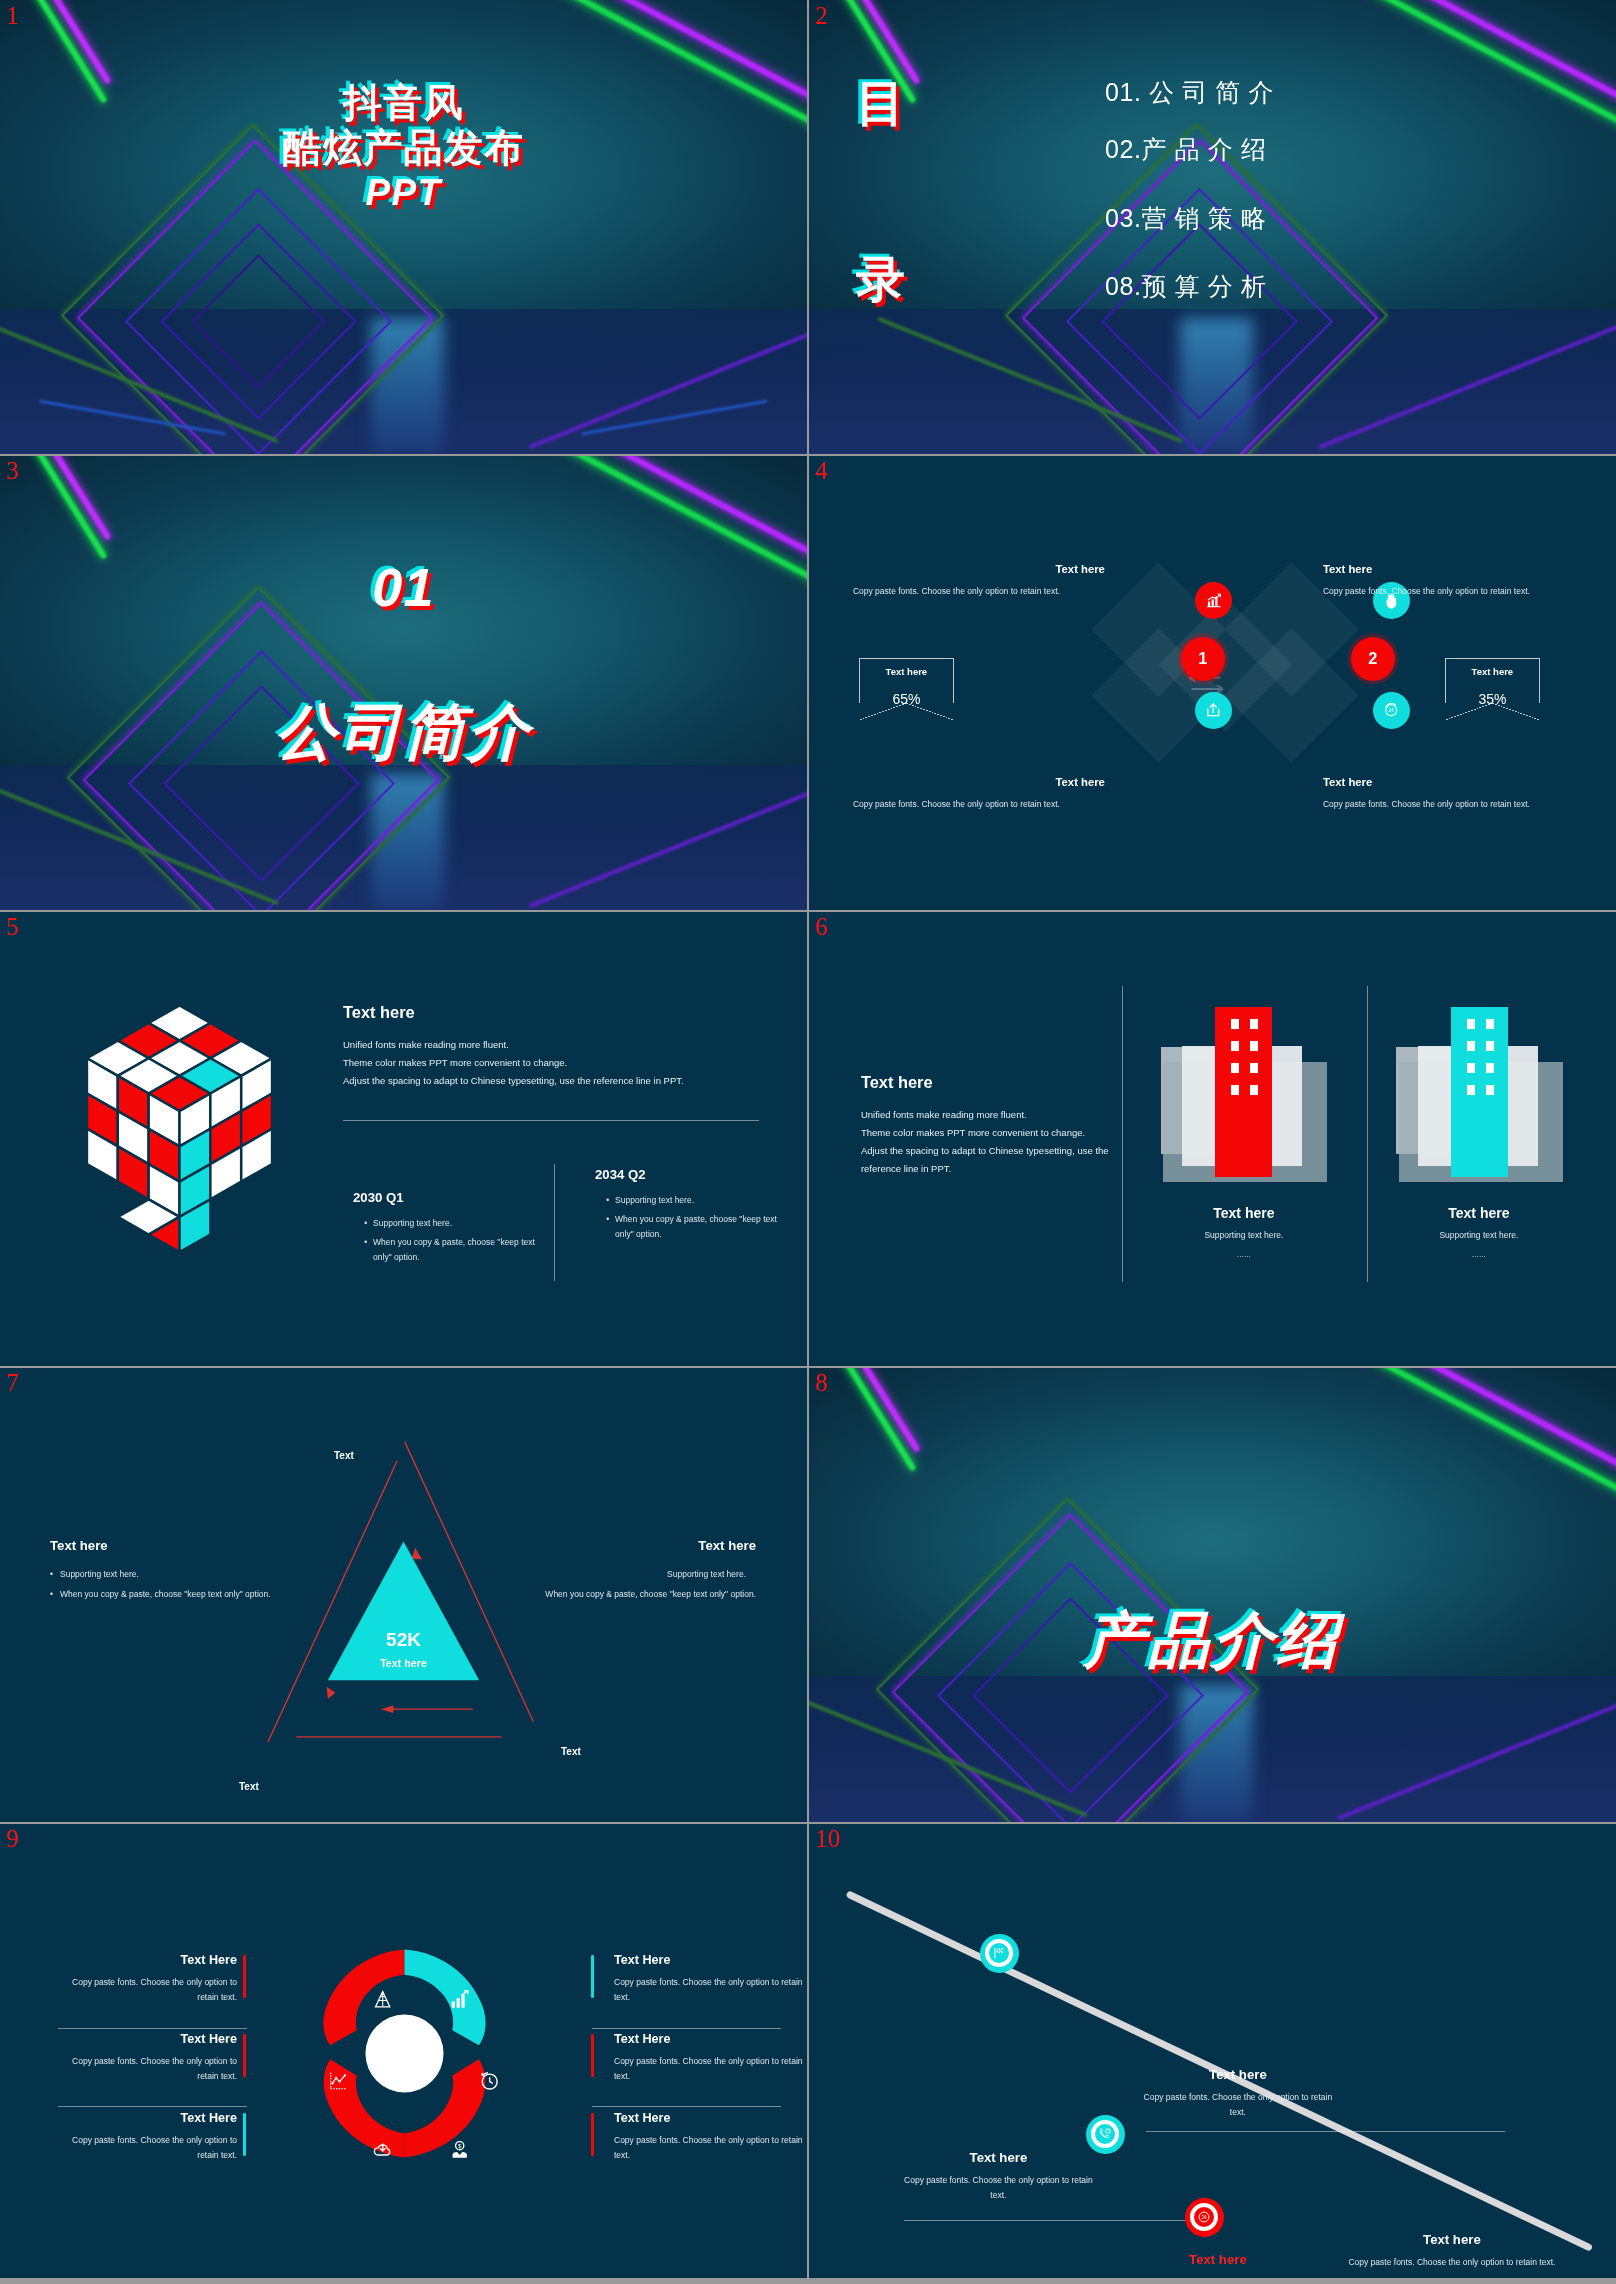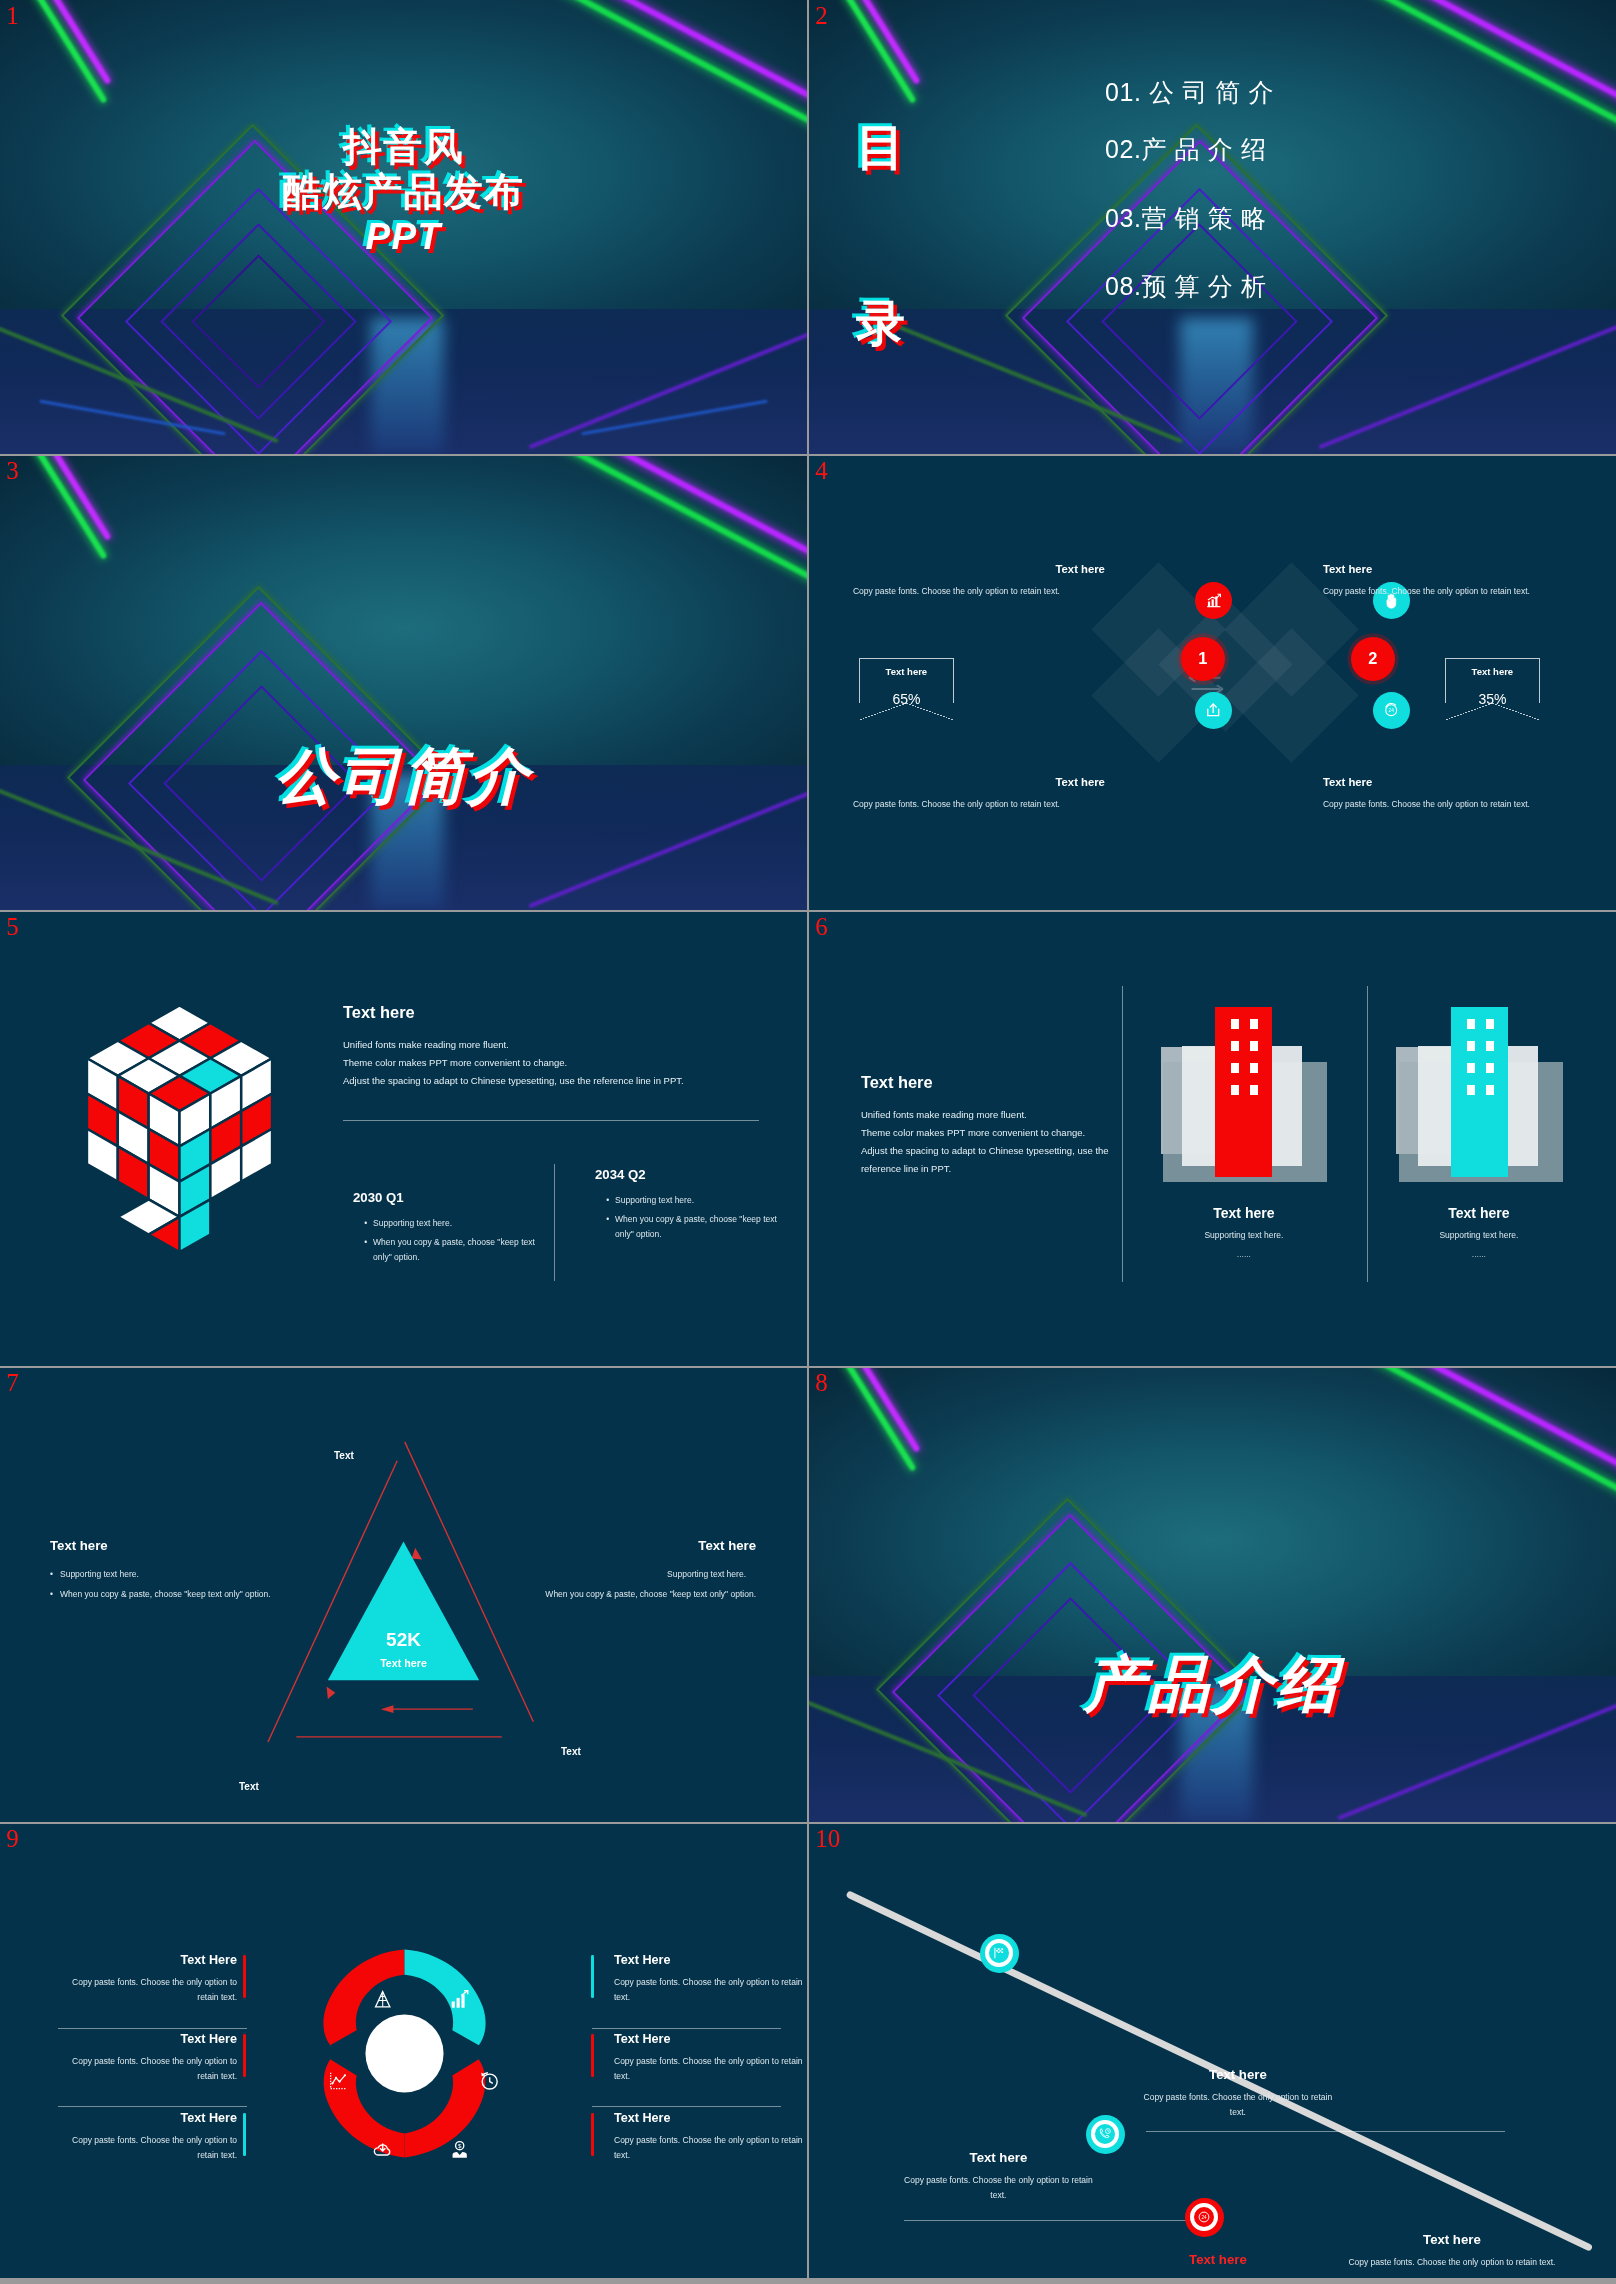--- a/index.html
+++ b/index.html
@@ -60,21 +60,20 @@
 
   
   .glitch {
     position:relative;
     color:#ffffff;
     font-weight:bold;
     letter-spacing:1.3px;
     text-shadow:
       3.8px 3.8px 0 rgba(255,0,0,.92),
       -3.8px -3.2px 0 rgba(0,238,238,.92);
-    margin-top: 44px;
   }
   .title-wrap {
     position:absolute; left:0; right:0; text-align:center;
     z-index:20;
   }
 
   
   .h-title { font-size:16.4px; font-weight:bold; color:#ffffff; }
   .body-txt { font-size:9.5px; color:#e7f1f5; line-height:1.9; }
   .small-txt { font-size:8.5px; color:#dfe9ee; line-height:1.75; }
@@ -212,20 +211,23 @@
       <div class="floor"></div>
       <div class="glowpath"></div>
       <div class="diamond" style="width:271px;height:271px;left:123px;top:186px;border-color:#2a6f33;box-shadow:0 0 6.3px #2a6f33;"></div>
       <div class="diamond" style="width:252px;height:252px;left:135px;top:198px;border-color:#7a1fd8;box-shadow:0 0 6.3px #7a1fd8;"></div>
       <div class="diamond" style="width:189px;height:189px;left:167px;top:233px;border-color:#4720c9;"></div>
       <div class="diamond" style="width:139px;height:139px;left:192px;top:258px;border-color:#3b18b0;"></div>
       <div class="streak" style="width:328px;height:3.8px;top:384px;left:-38px;transform:rotate(22deg);background:#2a6f33;"></div>
       <div class="streak" style="width:328px;height:3.8px;top:387px;right:-38px;transform:rotate(-22deg);background:#5c1fc6;"></div>
     </div>
     <div class="slide-num">3</div>
+    <div class="title-wrap" style="top:104px;">
+      <div class="glitch" style="font-size:54px;font-style:italic;line-height:1;">01</div>
+    </div>
     <div class="title-wrap" style="top:246px;">
       <div class="glitch" style="font-size:61px;font-style:italic;line-height:1;letter-spacing:3.2px;">公司简介</div>
     </div>
   </div>
 
   <div class="slide">
     <div class="slide-num">4</div>
 
     <div class="s4-diamond" style="left:302px;top:126px;"></div>
     <div class="s4-diamond" style="left:302px;top:192px;"></div>

